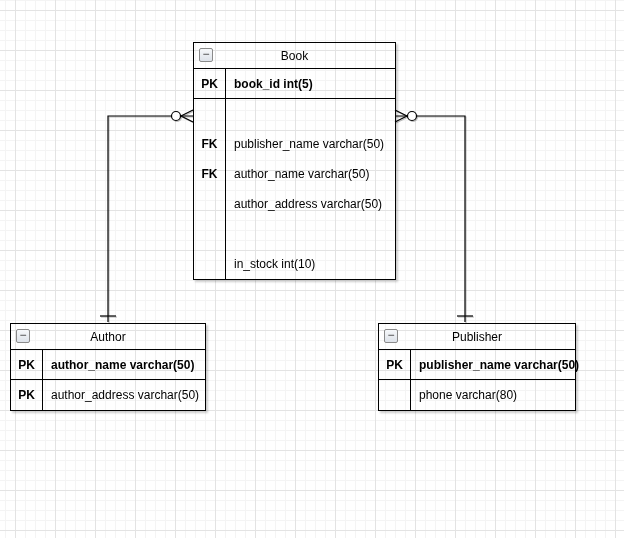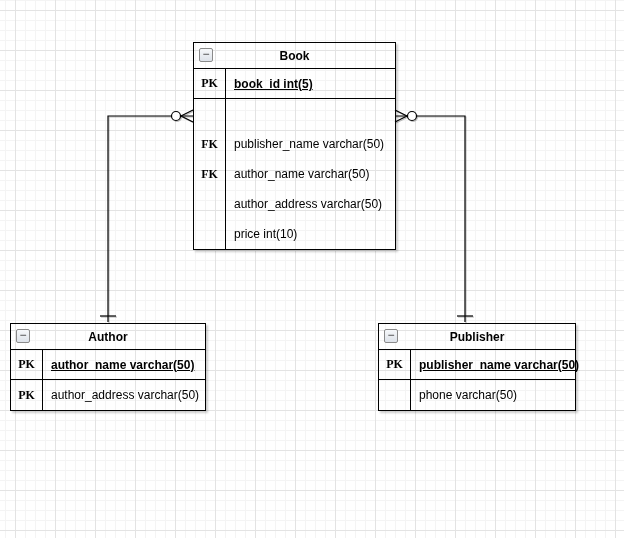--- a/index.html
+++ b/index.html
@@ -29,21 +29,21 @@
     color: #000;
   }
   .er-header {
     position: relative;
     height: 26px;
     border-bottom: 1px solid #000;
     display: flex;
     align-items: center;
     justify-content: center;
   }
-  .er-title { font-weight: bold; }
+  .er-title { font-weight: normal; }
   .collapse-icon {
     position: absolute;
     left: 5px; top: 5px;
     width: 14px; height: 14px;
     border: 1px solid #8a8a8a;
     border-radius: 2px;
     background: linear-gradient(#f6f8fa, #dde2e9);
     color: #444;
     font-size: 12px;
     line-height: 11px;
@@ -51,29 +51,28 @@
     cursor: pointer;
   }
   .er-row { display: flex; height: 30px; }
   .er-row.sep { border-bottom: 1px solid #000; }
   .er-key {
     width: 32px;
     flex: 0 0 32px;
     border-right: 1px solid #000;
     display: flex; align-items: center; justify-content: center;
     font-weight: bold;
-    font-family: Liberation Serif, serif;
   }
   .er-field {
     flex: 1;
     display: flex; align-items: center;
     padding-left: 8px;
     white-space: nowrap;
   }
-  .er-field.pk { font-weight: bold; text-decoration: underline; }
+  .er-field.pk { font-weight: bold; }
 
   #table-book      { left: 193px; top: 42px;  width: 203px; }
   #table-author    { left: 10px;  top: 323px; width: 196px; }
   #table-publisher { left: 378px; top: 323px; width: 198px; }
 </style>
 </head>
 <body>
 
 <svg id="connector-layer" viewBox="0 0 624 538" xmlns="http://www.w3.org/2000/svg">
 
@@ -111,21 +110,24 @@
   <div class="er-row">
     <span class="er-key">FK</span>
     <span class="er-field">author_name varchar(50)</span>
   </div>
   <div class="er-row">
     <span class="er-key"></span>
     <span class="er-field">author_address varchar(50)</span>
   </div>
   <div class="er-row">
     <span class="er-key"></span>
-    <span class="er-field">price int(10)</span>
+  </div>
+  <div class="er-row">
+    <span class="er-key"></span>
+    <span class="er-field">in_stock int(10)</span>
   </div>
 </div>
 
 <div class="er-table" id="table-author">
   <div class="er-header">
     <span class="collapse-icon">−</span>
     <span class="er-title">Author</span>
   </div>
   <div class="er-row sep">
     <span class="er-key">PK</span>
@@ -141,15 +143,15 @@
   <div class="er-header">
     <span class="collapse-icon">−</span>
     <span class="er-title">Publisher</span>
   </div>
   <div class="er-row sep">
     <span class="er-key">PK</span>
     <span class="er-field pk">publisher_name varchar(50)</span>
   </div>
   <div class="er-row">
     <span class="er-key"></span>
-    <span class="er-field">phone varchar(50)</span>
+    <span class="er-field">phone varchar(80)</span>
   </div>
 </div>
 
 </body></html>

